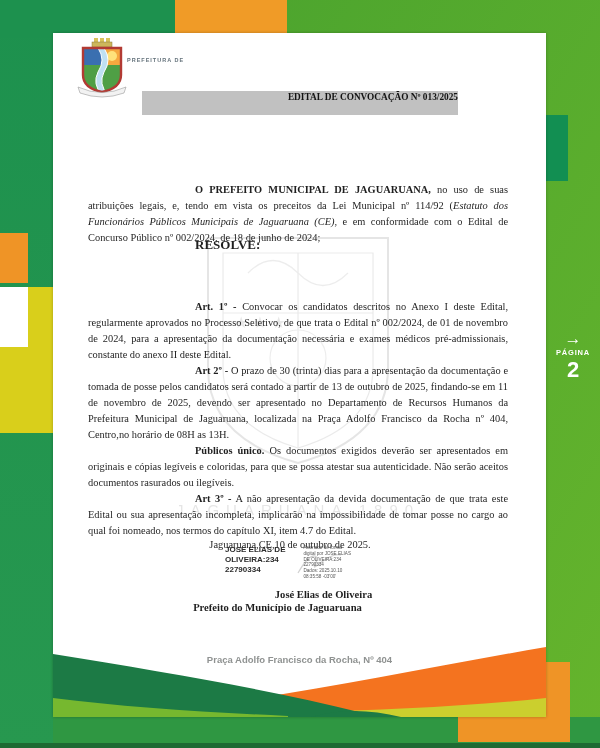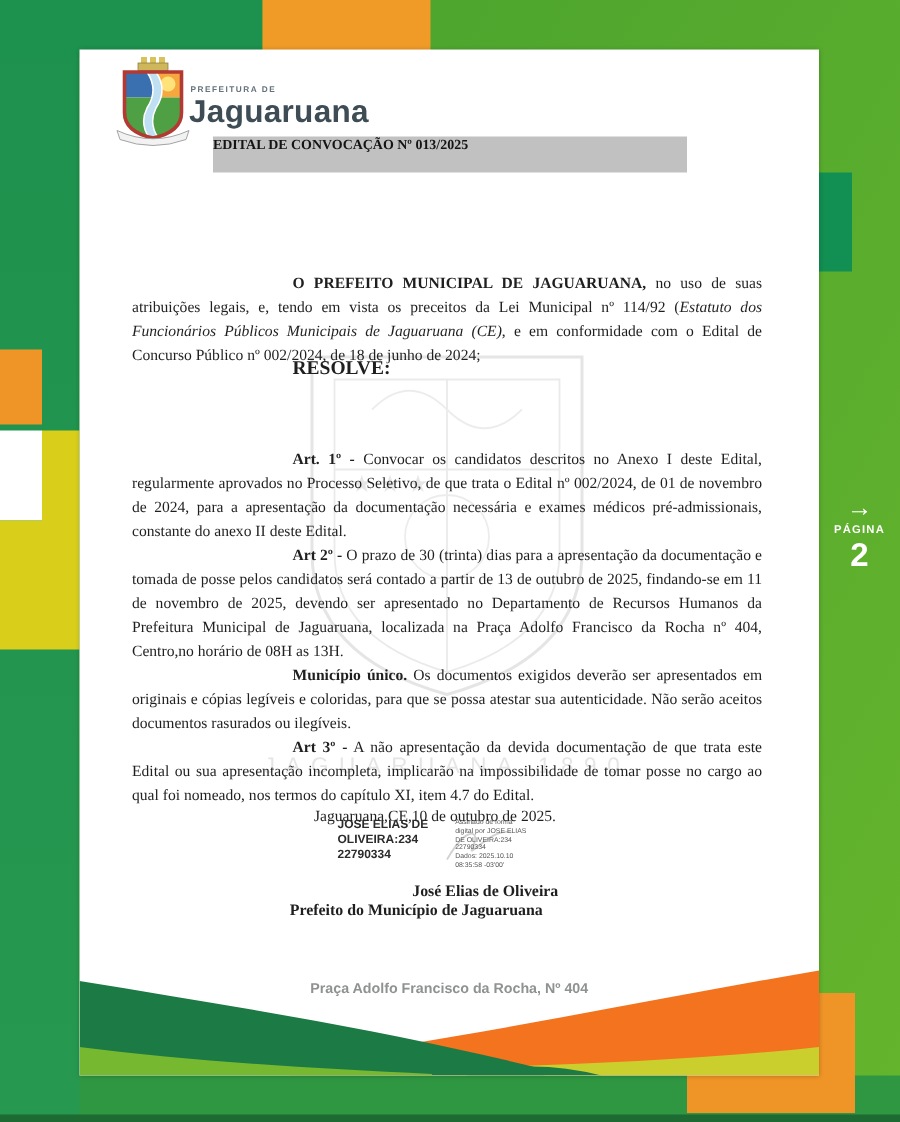--- a/index.html
+++ b/index.html
@@ -23,21 +23,21 @@
 
   
   #card{left:53px;top:33px;width:493px;height:684px;background:#ffffff;overflow:hidden;box-shadow:0 0 3px rgba(0,0,0,.25);}
 
   
   .logo{left:20px;top:4px;width:58px;height:62px;}
   .brand-small{left:74px;top:24px;font-size:5.5px;font-weight:bold;letter-spacing:1px;color:#64727b;}
   .brand-name{left:73px;top:30px;font-size:21px;font-weight:bold;color:#3d4c55;letter-spacing:.2px;}
 
   
-  .titlebar{left:89px;top:58px;width:316px;height:24px;background:#c1c1c1;text-align:left;
+  .titlebar{left:89px;top:58px;width:316px;height:24px;background:#c1c1c1;text-align:right;
     font-family:"Liberation Serif",serif;font-weight:bold;font-size:9.3px;color:#141414;line-height:11.5px;padding-top:1px;box-sizing:border-box;}
 
   
   .para{left:35px;width:420px;font-family:"Liberation Serif",serif;font-size:10.4px;line-height:16px;color:#1f1f1f;text-align:justify;}
   .indent{text-indent:107px;margin-top:28px;}
   .p1{top:121px;}
   .resolve{top:204px;left:142px;font-family:"Liberation Serif",serif;font-size:13px;font-weight:bold;color:#1f1f1f;text-align:center;}
   .art1{top:238px;}
   .art2{top:302px;}
   .pu{top:382px;}
@@ -109,35 +109,34 @@
         <rect x="9" y="11" width="19" height="17" fill="#3a6fb0"></rect>
         <rect x="28" y="11" width="19" height="17" fill="#f6a83f"></rect>
         <circle cx="38" cy="19" r="5" fill="#ffe27a"></circle>
         <rect x="9" y="28" width="38" height="30" fill="#4f9f45"></rect>
         <path d="M24,11 q8,12 0,24 q-6,12 4,23 l6,0 q-10,-11 -4,-23 q8,-12 0,-24 z" fill="#bfe0f2" stroke="#ffffff" stroke-width="1"></path>
       </g>
       <path d="M9,11 h38 v27 q0,13 -19,17 q-19,-4 -19,-17 z" fill="none" stroke="#b23a33" stroke-width="2.4"></path>
       <path d="M4,50 q24,11 48,0 l-2,6 q-22,8 -44,0 z" fill="#f2f2f2" stroke="#9a9a9a" stroke-width=".6"></path>
     </svg>
     <div class="abs brand-small">PREFEITURA DE</div>
-    <div class="abs brand-name">Jaguaruana</div>
 
     <div class="abs titlebar">
       <div>EDITAL  DE  CONVOCAÇÃO Nº 013/2025</div>
     </div>
 
     <div class="abs para indent p1"><b>O PREFEITO MUNICIPAL DE JAGUARUANA,</b><span> no uso de suas atribuições legais, e, tendo em vista os preceitos da Lei Municipal nº 114/92 (</span><i>Estatuto dos Funcionários Públicos Municipais de Jaguaruana (CE)</i><span>,  e em conformidade com o Edital de Concurso Público nº 002/2024, de 18 de junho de 2024;</span></div>
 
     <div class="abs resolve">RESOLVE:</div>
 
     <div class="abs para indent art1"><b>Art. 1º -</b><span> Convocar os candidatos descritos no Anexo I deste Edital, regularmente aprovados no Processo Seletivo, de que trata o Edital nº 002/2024, de 01 de novembro de 2024, para a apresentação da documentação necessária e exames médicos pré-admissionais, constante do anexo II deste Edital.</span></div>
 
     <div class="abs para indent art2"><b>Art 2º -</b><span> O prazo de 30 (trinta) dias para a apresentação da documentação e tomada de posse pelos candidatos será contado a partir de 13 de outubro de 2025, findando-se em 11 de novembro de 2025, devendo ser apresentado no Departamento de Recursos Humanos da Prefeitura Municipal de Jaguaruana, localizada na Praça Adolfo Francisco da Rocha nº 404, Centro,no horário de 08H as 13H.</span></div>
 
-    <div class="abs para indent pu"><b>Município único.</b><span> Os documentos exigidos deverão ser apresentados em originais e cópias legíveis e coloridas, para que se possa atestar sua autenticidade. Não serão aceitos documentos rasurados ou ilegíveis.</span></div>
+    <div class="abs para indent pu"><b>Públicos único.</b><span> Os documentos exigidos deverão ser apresentados em originais e cópias legíveis e coloridas, para que se possa atestar sua autenticidade. Não serão aceitos documentos rasurados ou ilegíveis.</span></div>
 
     <div class="abs para indent art3"><b>Art 3º -</b><span> A não apresentação da devida documentação de que trata este Edital ou sua apresentação incompleta, implicarão na impossibilidade de tomar posse no cargo ao qual foi nomeado, nos termos do capítulo XI, item 4.7 do Edital.</span></div>
 
     <div class="abs dateline">Jaguaruana,CE,10 de outubro de 2025.</div>
 
     <div class="abs stamp">
       <div class="stamp-left">
         <div>JOSE ELIAS DE</div>
         <div>OLIVEIRA:234</div>
         <div>22790334</div>

